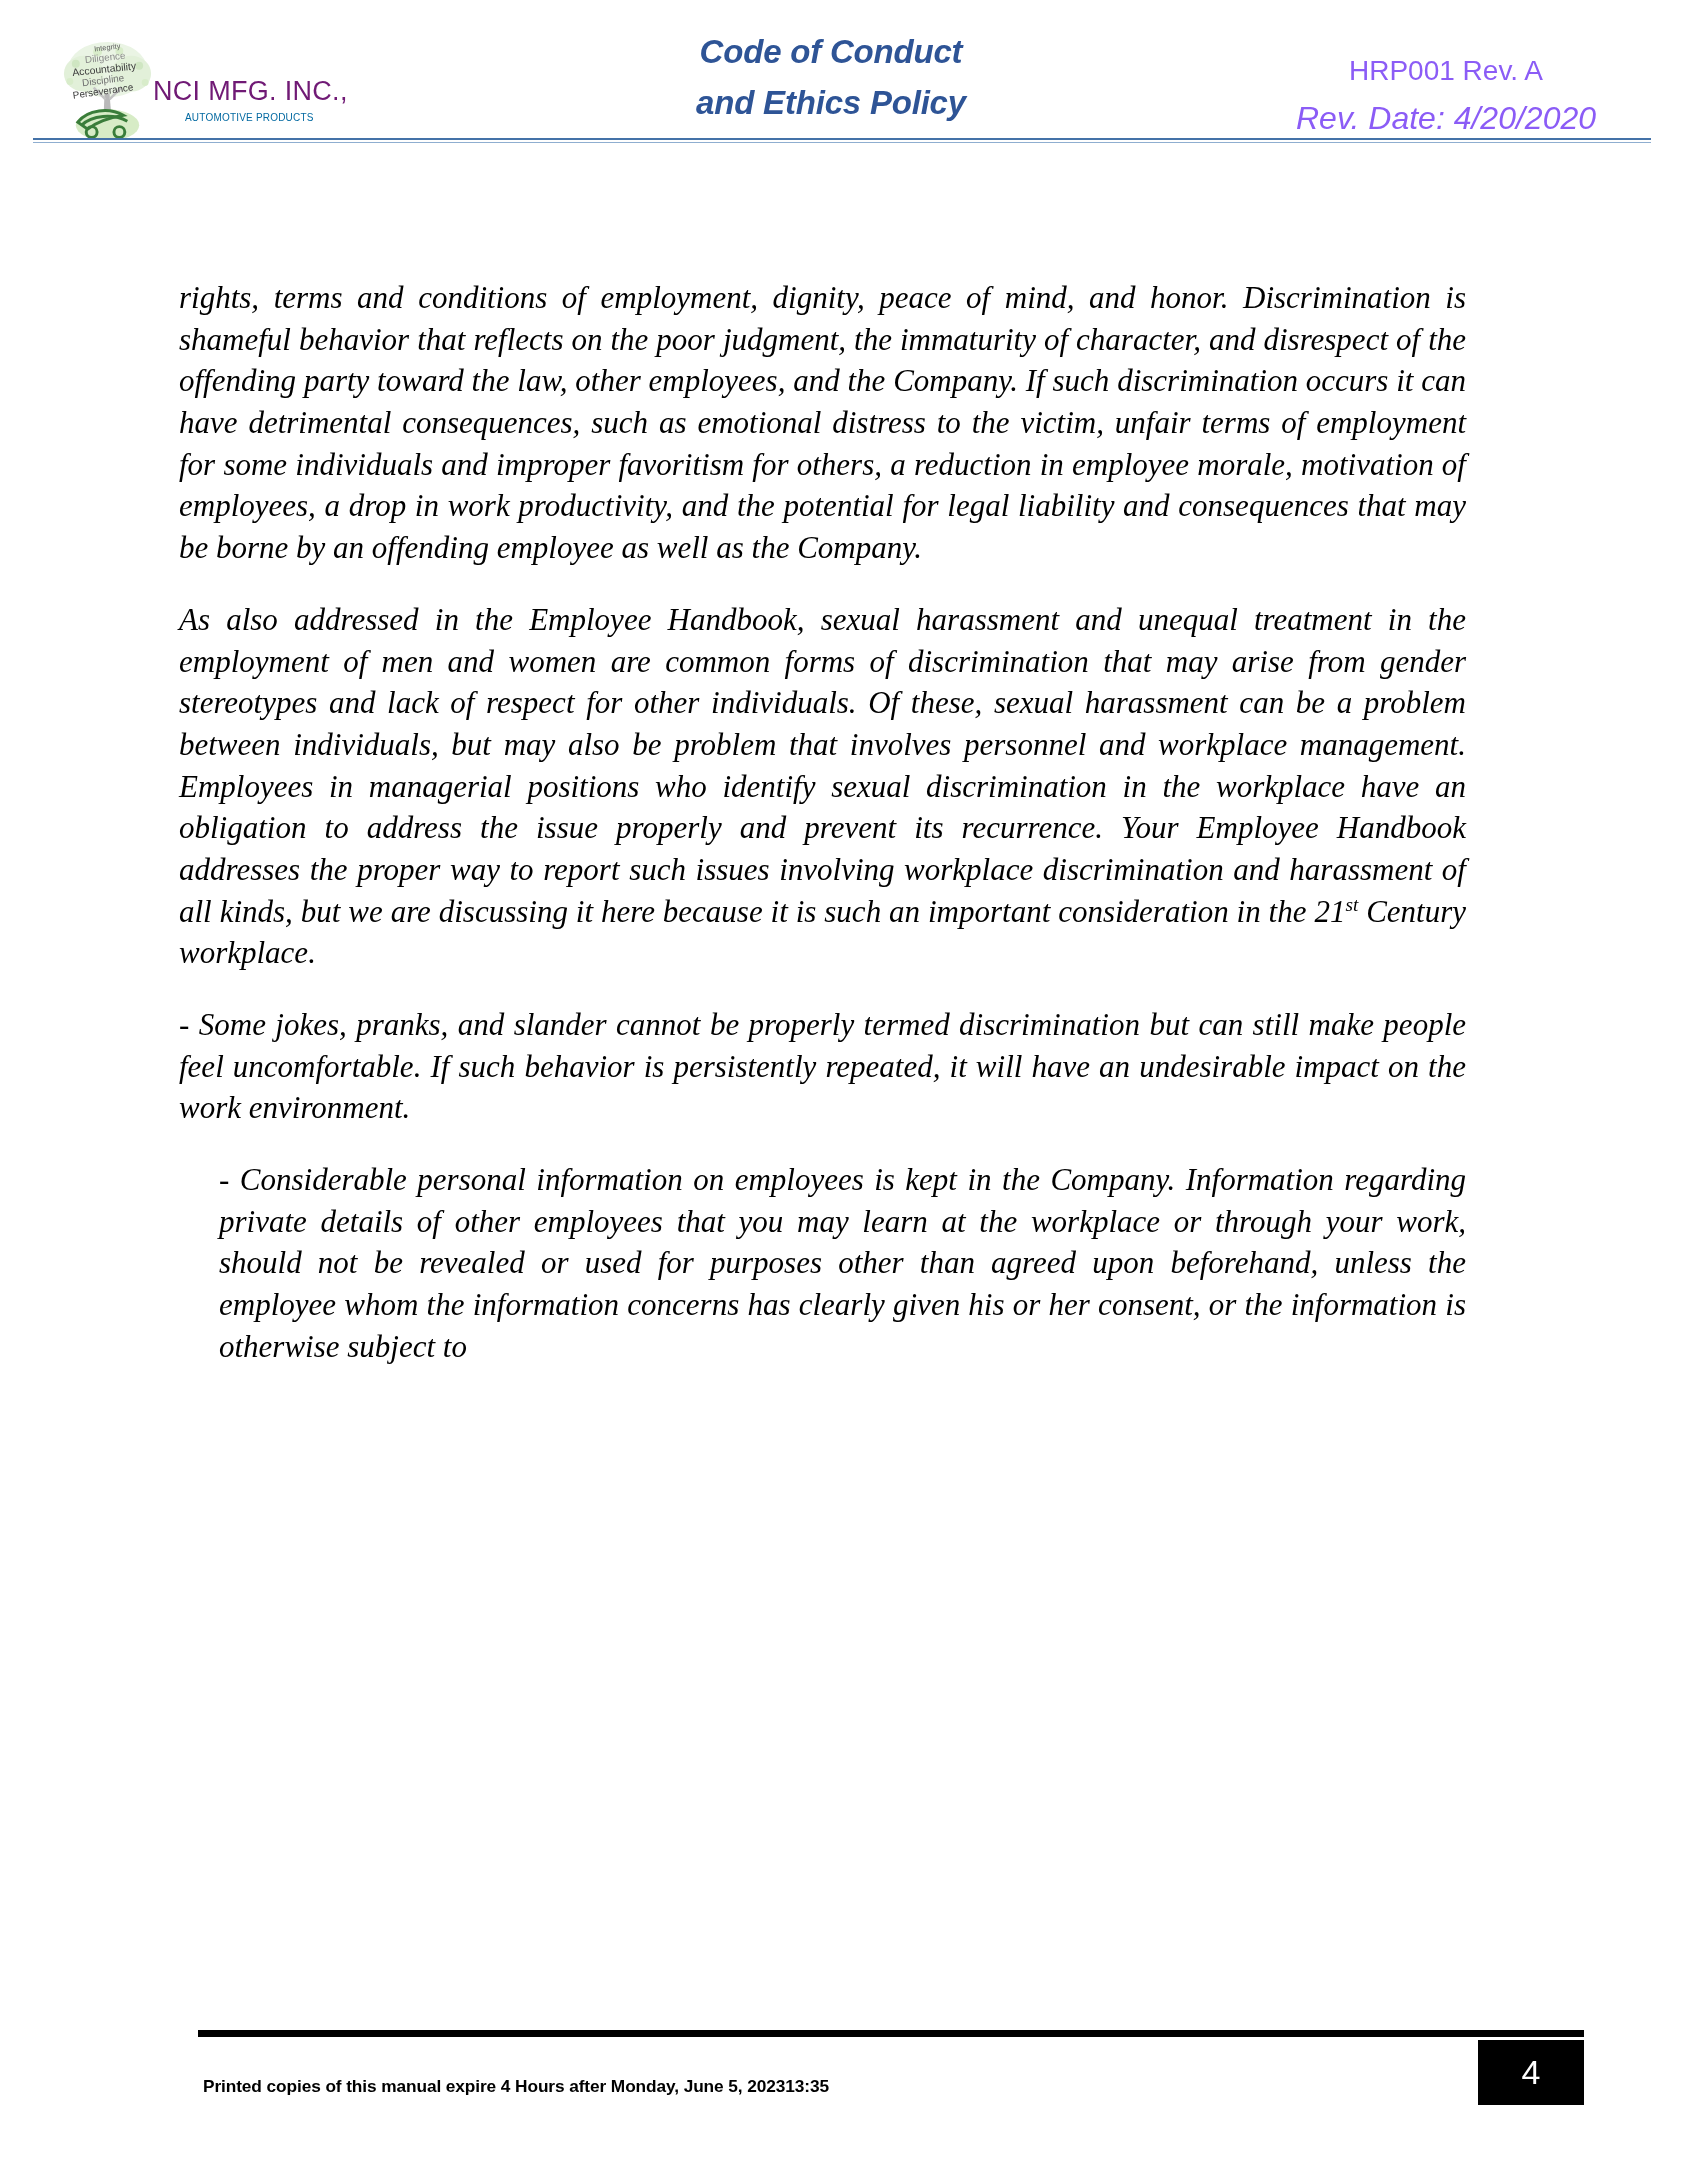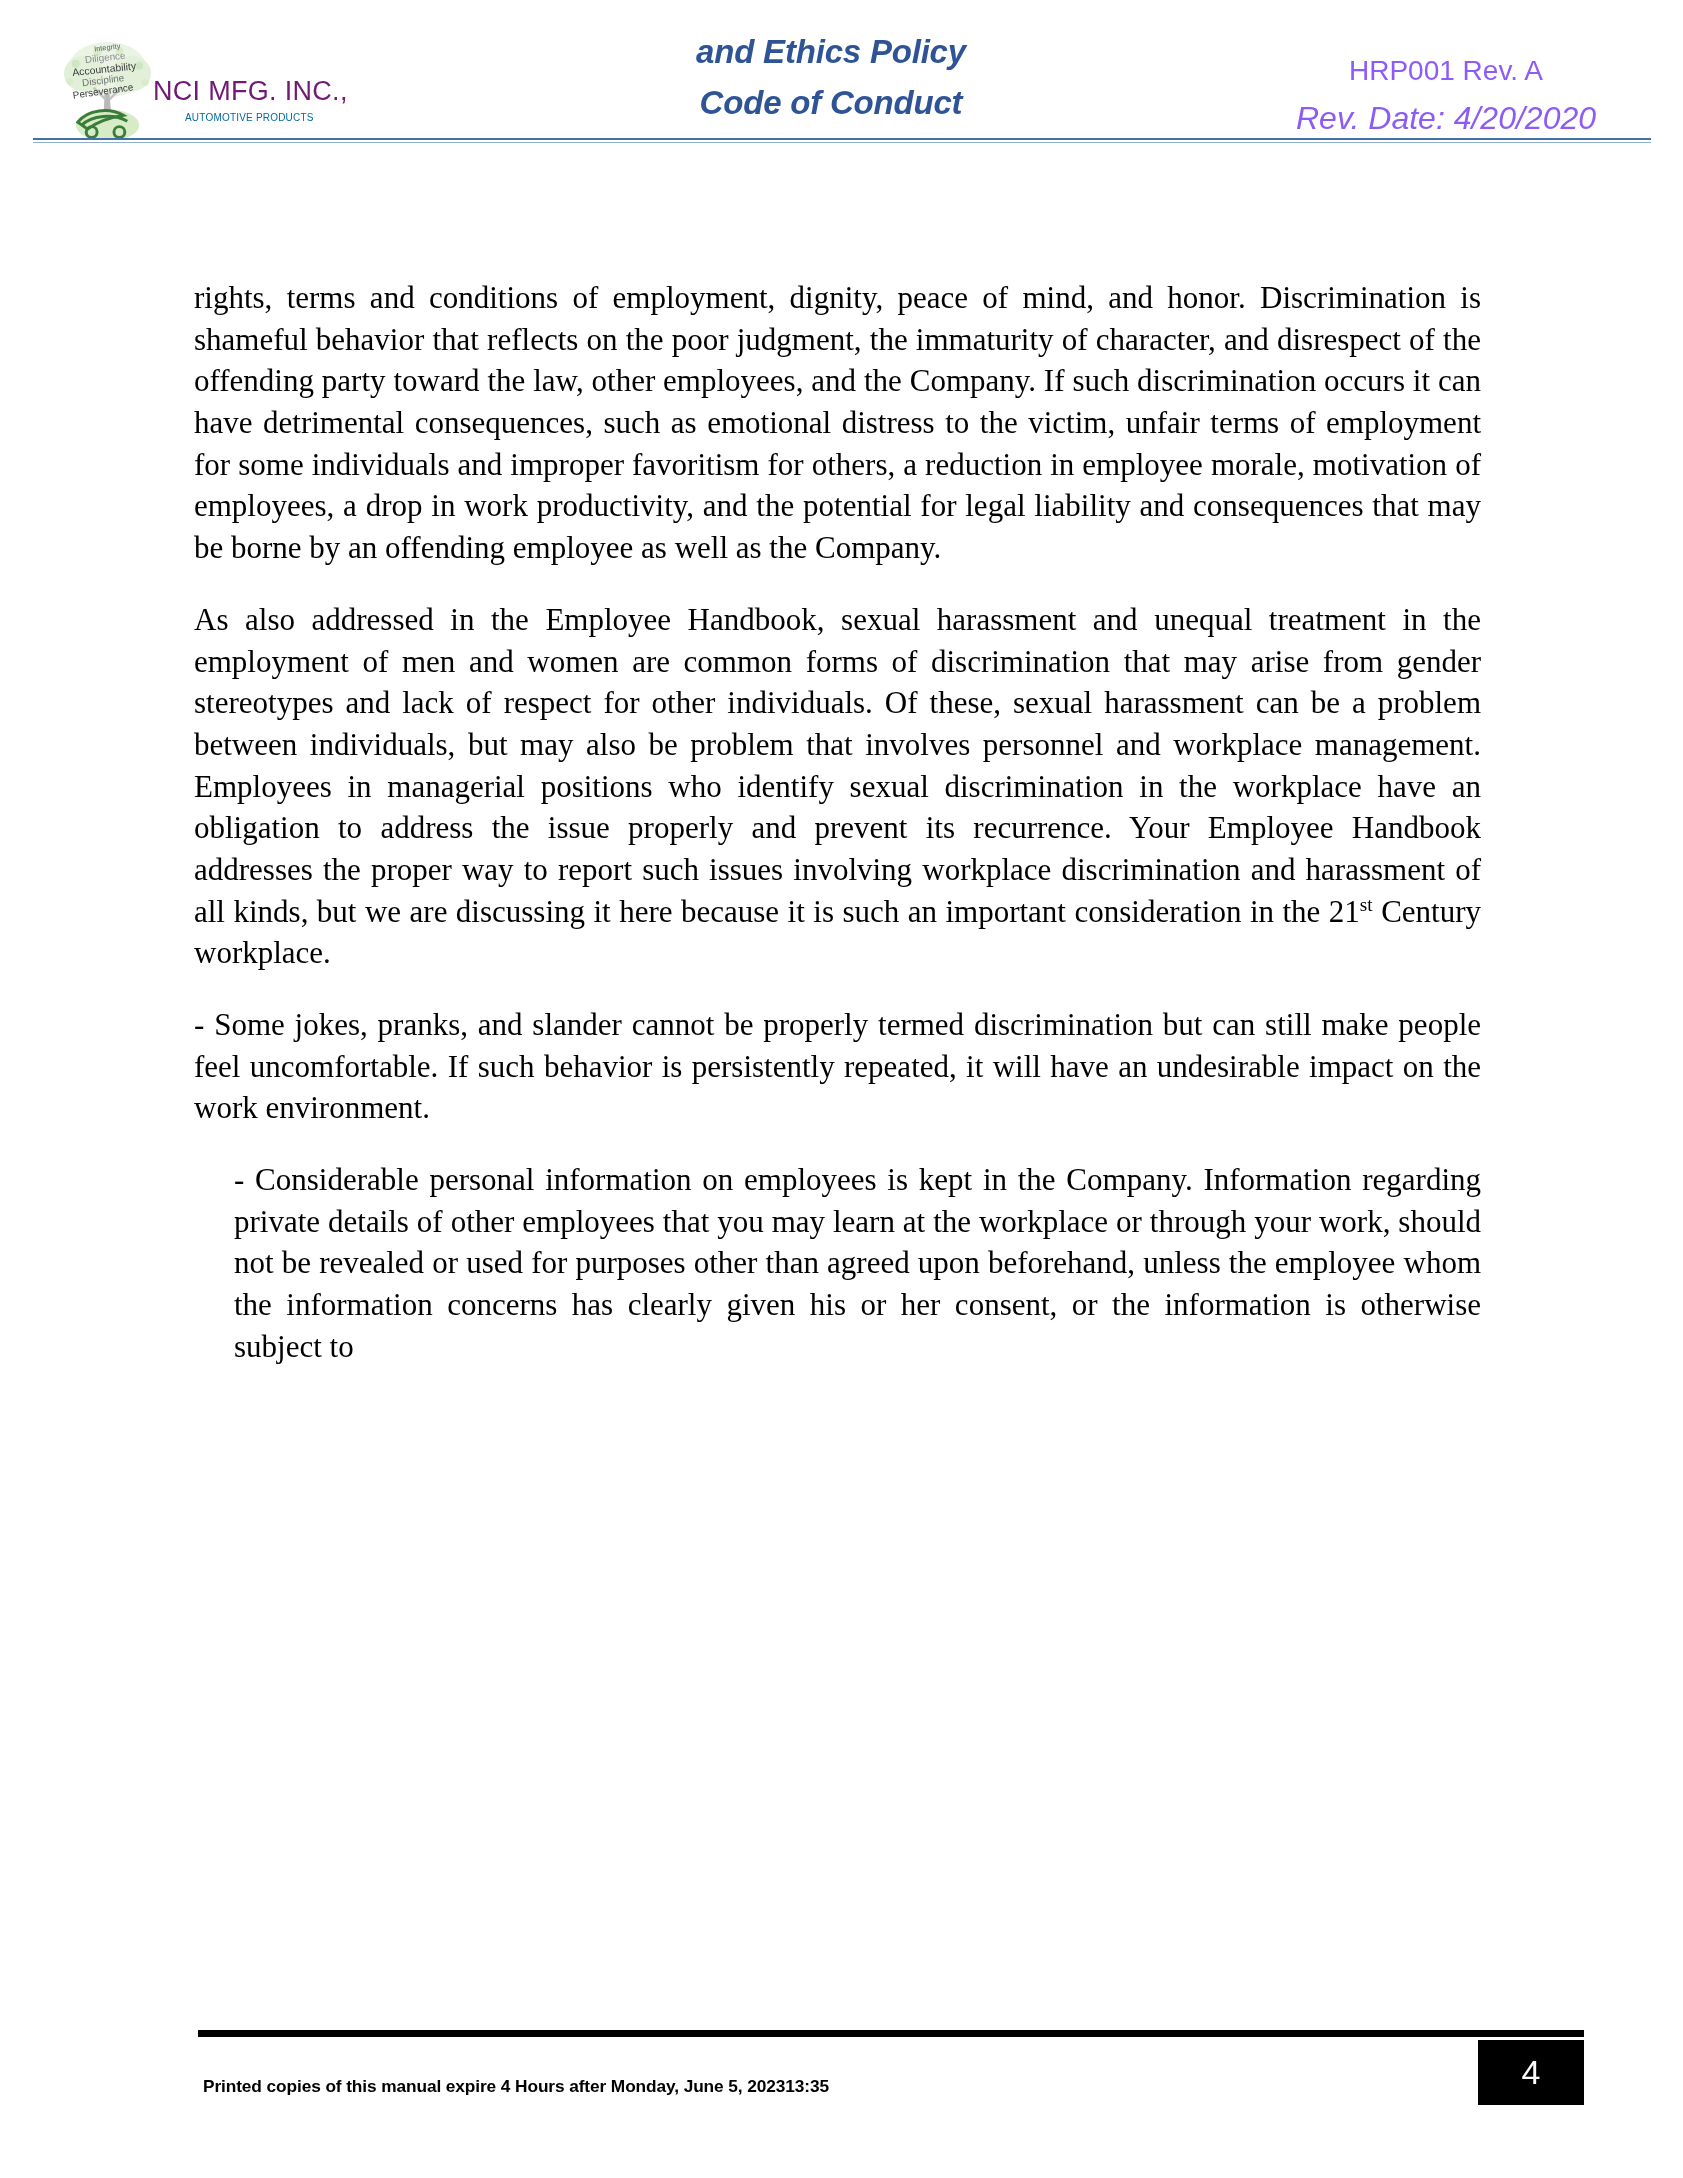--- a/index.html
+++ b/index.html
@@ -111,23 +111,24 @@
     height: 5px;
     border-top: 2px solid #4472a8;
     border-bottom: 1px solid #8faed0;
     box-sizing: border-box;
     background: #ffffff;
   }
 
   
   .content {
     position: absolute;
-    left: 194px;
+    left: 179px;
     top: 277px;
     width: 1287px;
+    font-style: italic;
   }
   p.para {
     margin: 0 0 30px 0;
     font-family: "Liberation Serif", serif;
     font-size: 31px;
     line-height: 1.345;
     text-align: justify;
     text-justify: inter-word;
     color: #000000;
   }
@@ -220,22 +221,22 @@
       </svg>
     </div>
 
     <div class="logo-text-wrap">
       <div class="logo-name">NCI MFG. INC.,</div>
       <div class="logo-sub">AUTOMOTIVE PRODUCTS</div>
     </div>
   </div>
 
   <div class="doc-title">
+    <div>Code of Conduct</div>
     <div>and Ethics Policy</div>
-    <div>Code of Conduct</div>
   </div>
 
   <div class="doc-meta">
     <div class="meta-id">HRP001 Rev. A</div>
     <div class="meta-rev">Rev. Date: 4/20/2020</div>
   </div>
 
   <div class="header-rule"></div>
 </div>
 

